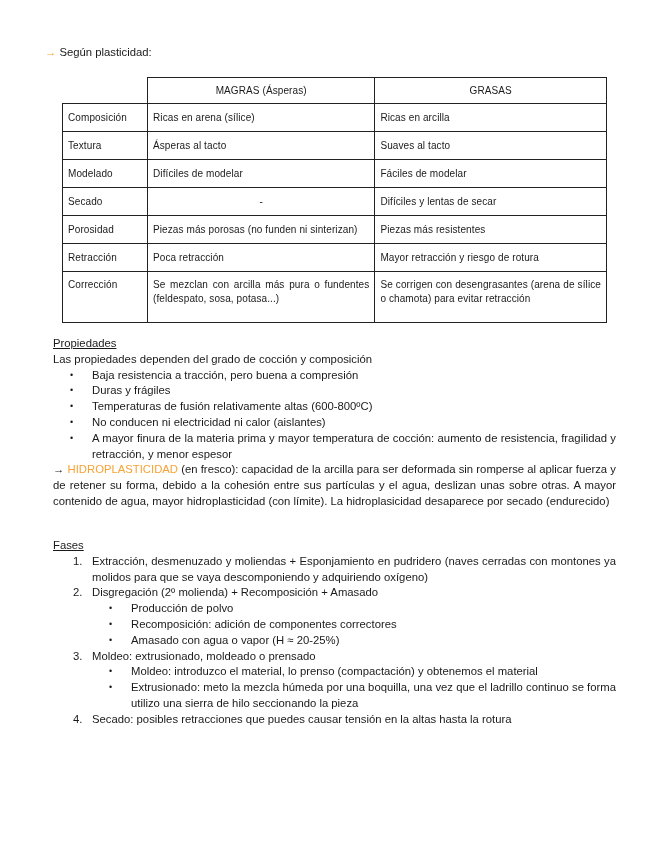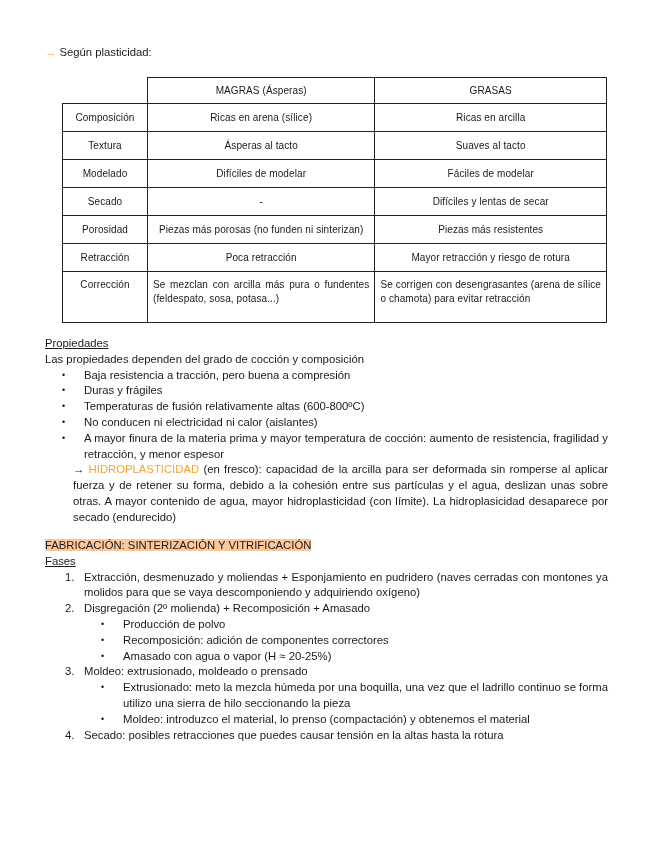--- a/index.html
+++ b/index.html
@@ -43,21 +43,21 @@
       border-collapse: collapse;
       font-size: 10px;
       letter-spacing: 0.1px;
       table-layout: fixed;
       width: 545px;
       padding-left: 30px;
     }
     .tbl td, .tbl th {
       border: 1px solid #222;
       padding: 0 5px;
-      text-align: center;
+      text-align: left;
       font-weight: normal;
       vertical-align: middle;
       line-height: 14px;
     }
     .tbl th {
       text-align: center;
       height: 25px;
     }
     .tbl th.blank {
       border-top: none;
@@ -77,21 +77,21 @@
     .tbl td.justify {
       text-align: justify;
       text-align-last: left;
     }
     .col1 { width: 80px; }
     .col2 { width: 214px; }
     .col3 { width: 218px; }
 
     .section {
       position: absolute;
-      left: 0;
+      left: 8px;
       width: 563px;
     }
     .underline {
       text-decoration: underline;
     }
     ul.bullets {
       list-style: none;
       margin: 0;
       padding: 0;
     }
@@ -102,21 +102,20 @@
     }
     ul.bullets li::before {
       content: "\2022";
       position: absolute;
       left: 17px;
       top: 0;
       font-size: 9px;
     }
     .para {
       text-align: justify;
-      margin-left: 28px;
     }
     .orange {
       color: #f7a234;
     }
     .highlight {
       background: #fcc79b;
       display: inline;
     }
     ol.steps {
       list-style: none;
@@ -221,42 +220,41 @@
       <li>Temperaturas de fusión relativamente altas (600-800ºC)</li>
       <li>No conducen ni electricidad ni calor (aislantes)</li>
       <li>A mayor finura de la materia prima y mayor temperatura de cocción: aumento de resistencia, fragilidad y retracción, y menor espesor</li>
     </ul>
     <div class="para">
       <span class="arrow-dark">→ </span><span class="orange">HIDROPLASTICIDAD</span><span> (en fresco): capacidad de la arcilla para ser deformada sin romperse al aplicar fuerza y de retener su forma, debido a la cohesión entre sus partículas y el agua, deslizan unas sobre otras. A mayor contenido de agua, mayor hidroplasticidad (con límite). La hidroplasicidad desaparece por secado (endurecido)</span>
     </div>
   </div>
 
   <div class="section" style="top: 538px;">
-    <div><span class="highlight">FABRICACIÓN: SINTERIZACIÓN Y VITRIFICACIÓN</span></div>
     <div class="underline">Fases</div>
     <ol class="steps">
       <li>
         <span class="num">1.</span>
         <span>Extracción, desmenuzado y moliendas + Esponjamiento en pudridero (naves cerradas con montones ya molidos para que se vaya descomponiendo y adquiriendo oxígeno)</span>
       </li>
       <li>
         <span class="num">2.</span>
         <span>Disgregación (2º molienda) + Recomposición + Amasado</span>
         <ul class="sub">
           <li>Producción de polvo</li>
           <li>Recomposición: adición de componentes correctores</li>
           <li>Amasado con agua o vapor (H ≈ 20-25%)</li>
         </ul>
       </li>
       <li>
         <span class="num">3.</span>
         <span>Moldeo: extrusionado, moldeado o prensado</span>
         <ul class="sub">
+          <li>Moldeo: introduzco el material, lo prenso (compactación) y obtenemos el material</li>
           <li>Extrusionado: meto la mezcla húmeda por una boquilla, una vez que el ladrillo continuo se forma utilizo una sierra de hilo seccionando la pieza</li>
-          <li>Moldeo: introduzco el material, lo prenso (compactación) y obtenemos el material</li>
         </ul>
       </li>
       <li>
         <span class="num">4.</span>
         <span>Secado: posibles retracciones que puedes causar tensión en la altas hasta la rotura</span>
       </li>
     </ol>
   </div>
 
 </div>

